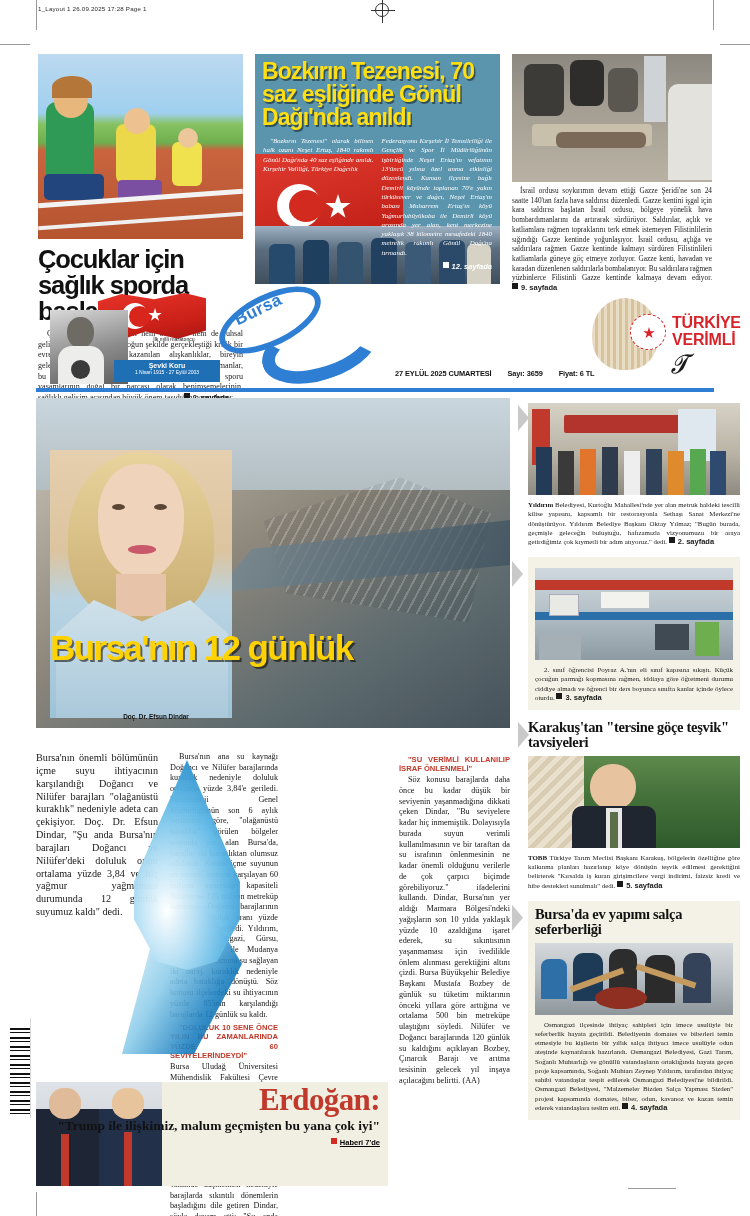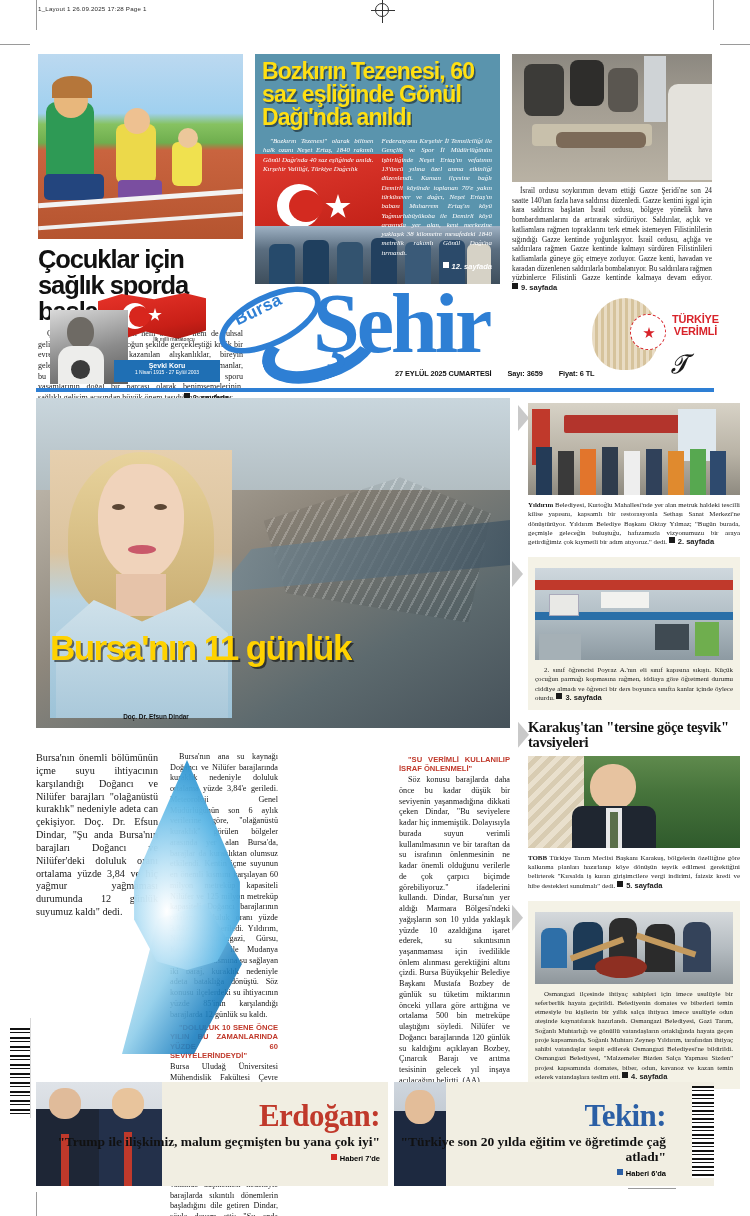--- a/index.html
+++ b/index.html
@@ -183,22 +183,22 @@
     position: absolute; left: 38px; top: 20px; width: 36px; height: 36px;
     border: 1.4px dashed #d8232a; border-radius: 50%;
     background: #fff;
   }
   .mast-right .tyz-circle .st {
     position: absolute; left: 12px; top: 12px; width: 12px; height: 12px; background: #d8232a;
     clip-path: polygon(50% 0%,61% 35%,98% 35%,68% 57%,79% 91%,50% 70%,21% 91%,32% 57%,2% 35%,39% 35%);
   }
   .mast-right .tyz-txt {
     position: absolute; left: 80px; top: 20px;
-    font-family: "Liberation Sans", sans-serif; font-weight: bold; font-size: 11px;
-    color: #d8232a; line-height: 1.08; letter-spacing: -.2px; text-align: center;
+    font-family: "Liberation Sans", sans-serif; font-weight: bold; font-size: 16px;
+    color: #d8232a; line-height: 1.08; letter-spacing: -.2px;
   }
   .mast-right .signature {
     position: absolute; left: 78px; top: 54px; width: 68px; height: 32px;
     font-family: "Liberation Serif", serif; font-style: italic; font-size: 24px; color: #1a1a1a;
     transform: rotate(-8deg);
   }
   .mast-rule {
     position: absolute; left: 36px; top: 388px; width: 678px; height: 3.5px; background: #2e7fd4;
   }
 
@@ -322,30 +322,30 @@
   .side-block b.lead-word { font-weight: bold; }
 
   
   .bottom { position: absolute; left: 36px; top: 1082px; width: 678px; height: 104px; }
   .bb { position: absolute; top: 0; height: 104px; background: #f1eee2; overflow: hidden; }
   .bb.left { left: 0; width: 352px; }
   .bb.right { left: 358px; width: 320px; }
   .bb .photo { position: absolute; top: 0; height: 104px; }
   .bb.left .photo { left: 0; width: 126px; }
   .bb.right .photo { left: 0; width: 52px; }
-  .bb .txt { position: absolute; right: 8px; top: 2px; text-align: right; margin-top: 16px; }
+  .bb .txt { position: absolute; right: 8px; top: 2px; text-align: right; }
   .bb .name {
     font-family: "Liberation Serif", serif; font-weight: bold; font-size: 31px;
     color: #c0392b; letter-spacing: -.6px; line-height: 1;
   }
   .bb .quote {
     font-family: "Liberation Serif", serif; font-weight: bold; font-size: 13.5px;
     color: #111; line-height: 1.12; margin-top: 3px;
   }
-  .bb .pageref { margin-top: 5px; display: block; }
+  .bb .pageref { margin-top: 5px; display: block; text-decoration: underline; }
   .bb.right .txt { right: 48px; }
   .bb.right .name { color: #2b5fa5; }
   .bb.left .photo .p1, .bb.left .photo .p2 {
     position: absolute; bottom: 0; width: 50%; height: 100%;
   }
   .bb .suit { position: absolute; bottom: 0; width: 100%; height: 74%; background: #2a3242; }
   .bb .headc { position: absolute; left: 26%; top: 6%; width: 48%; height: 34%; border-radius: 46%; background: #e3bd9c; }
   .bb .tie { position: absolute; left: 44%; bottom: 0; width: 12%; height: 56%; background: #c0392b; }
   .barcode {
     position: absolute; right: 0; top: 4px; width: 22px; height: 92px;
@@ -406,21 +406,21 @@
       </div>
       <div class="grpphoto" style="background:linear-gradient(180deg,#9fb2c4 0%,#5b6e80 40%,#3e4e5c 100%);">
         <div style="position:absolute;left:14px;bottom:0;width:26px;height:40px;background:#264a6b;border-radius:6px 6px 0 0;"></div>
         <div style="position:absolute;left:48px;bottom:0;width:26px;height:44px;background:#1f3f5e;border-radius:6px 6px 0 0;"></div>
         <div style="position:absolute;left:82px;bottom:0;width:26px;height:42px;background:#33536f;border-radius:6px 6px 0 0;"></div>
         <div style="position:absolute;left:116px;bottom:0;width:26px;height:46px;background:#22405f;border-radius:6px 6px 0 0;"></div>
         <div style="position:absolute;left:150px;bottom:0;width:26px;height:42px;background:#3a5a78;border-radius:6px 6px 0 0;"></div>
         <div style="position:absolute;left:184px;bottom:0;width:26px;height:44px;background:#2b4a6a;border-radius:6px 6px 0 0;"></div>
         <div style="position:absolute;left:212px;bottom:0;width:24px;height:40px;background:#d6d2c6;border-radius:6px 6px 0 0;"></div>
       </div>
-      <h2>Bozkırın Tezenesi, 60 saz eşliğinde Gönül Dağı'nda anıldı</h2>
+      <h2>Bozkırın Tezenesi, 70 saz eşliğinde Gönül Dağı'nda anıldı</h2>
       <div class="cols">
         <p class="first">"Bozkırın Tezenesi" olarak bilinen halk ozanı Neşet Ertaş, 1840 rakımlı Gönül Dağı'nda 40 saz eşliğinde anıldı. Kırşehir Valiliği, Türkiye Dağcılık</p>
         <p>
           <span>Federasyonu Kırşehir İl Temsilciliği ile Gençlik ve Spor İl Müdürlüğünün işbirliğinde Neşet Ertaş'ın vefatının 13'üncü yılına özel anma etkinliği düzenlendi. Kaman ilçesine bağlı Demirli köyünde toplanan 70'e yakın türküsever ve dağcı, Neşet Ertaş'ın babası Muharrem Ertaş'ın köyü Yağmurlubüyükoba ile Demirli köyü arasında yer alan, kent merkezine yaklaşık 38 kilometre mesafedeki 1840 metrelik rakımlı Gönül Dağı'na tırmandı.</span>
           <span class="pageref">
             <span class="kicker-sq" style="background:#fff"></span><span>12. sayfada</span>
           </span>
         </p>
       </div>
     </div>
@@ -457,21 +457,20 @@
     <div class="runner-sub">İlk milli maratoncu</div>
     <div class="runner-name-bar">
       <span class="n">Şevki Koru</span>
       <span class="d">1 Nisan 1915 - 27 Eylül 2003</span>
     </div>
 
     <div class="mast-logo">
       <div class="bursa-oval"></div>
       <div class="bursa-text">Bursa</div>
       <div class="swoosh"></div>
-      <div class="sehir">Şehir</div>
     </div>
 
     <div class="mast-dateline">
       <span>27 EYLÜL 2025 CUMARTESİ</span>
       <span>Sayı: 3659</span>
       <span>Fiyat: 6 TL</span>
     </div>
 
     <div class="mast-right">
       <div class="dome"></div>
@@ -499,21 +498,21 @@
         <div class="face"></div>
         <div class="eye l"></div>
         <div class="eye r"></div>
         <div class="mouth"></div>
         <div class="neck"></div>
         <div class="shirt"></div>
       </div>
       <div class="lead-cap">Doç. Dr. Efsun Dindar</div>
 
       <div class="lead-h1">
-        <div class="l1">Bursa'nın 11 günlük</div>
+        <div class="l1">Bursa'nın 12 günlük</div>
       </div>
 
     </div>
   </div>
 
   <div class="lead-body">
     <div class="droplet"></div>
     <div class="droplet-tail"></div>
 
     <div class="c c1">
@@ -594,20 +593,21 @@
         <b class="lead-word">TOBB</b>
         <span>Türkiye Tarım Meclisi Başkanı Karakuş, bölgelerin özelliğine göre kalkınma planları hazırlanıp köye dönüşün teşvik edilmesi gerektiğini belirterek "Kırsalda iş kuran girişimcilere vergi indirimi, faizsiz kredi ve hibe destekleri sunulmalı" dedi.</span>
         <span class="pageref">
           <span class="kicker-sq dark"></span><span>5. sayfada</span>
         </span>
       </p>
     </div>
 
     <div class="side-block beige">
       <div class="arrow" style="top:4px;left:-16px;"></div>
+      <h3>Bursa'da ev yapımı salça seferberliği</h3>
       <div class="photo" style="height:72px;background:linear-gradient(180deg,#d5d9dc 0%,#b5bcc1 50%,#8e969b 100%);">
         <div style="position:absolute;left:6px;top:16px;width:26px;height:40px;background:#2e6fa8;border-radius:8px 8px 0 0;"></div>
         <div style="position:absolute;left:38px;top:10px;width:30px;height:48px;background:#1d3a56;border-radius:10px 10px 0 0;"></div>
         <div style="position:absolute;left:74px;top:6px;width:28px;height:52px;background:#2d2d2d;border-radius:10px 10px 0 0;"></div>
         <div style="position:absolute;left:110px;top:12px;width:30px;height:48px;background:#2b2b2b;border-radius:10px 10px 0 0;"></div>
         <div style="position:absolute;left:148px;top:10px;width:28px;height:50px;background:#34435a;border-radius:10px 10px 0 0;"></div>
         <div style="position:absolute;left:60px;top:44px;width:52px;height:22px;border-radius:50%;background:#8e2f22;"></div>
         <div style="position:absolute;left:100px;top:30px;width:62px;height:6px;background:#c49a5e;transform:rotate(18deg);"></div>
         <div style="position:absolute;left:34px;top:34px;width:56px;height:6px;background:#c49a5e;transform:rotate(-20deg);"></div>
       </div>
@@ -637,29 +637,15 @@
       </div>
       <div class="txt">
         <div class="name">Erdoğan:</div>
         <div class="quote">"Trump ile ilişkimiz, malum geçmişten bu yana çok iyi"</div>
         <span class="pageref">
           <span class="kicker-sq"></span><span>Haberi 7'de</span>
         </span>
       </div>
     </div>
 
-    <div class="bb right">
-      <div class="photo" style="background:linear-gradient(180deg,#cfd6de,#aab3bd);">
-        <div class="suit" style="background:#1d2940;height:72%;"></div>
-        <div class="headc" style="left:22%;top:8%;width:56%;height:32%;background:#e3bd99;"></div>
-      </div>
-      <div class="txt">
-        <div class="name">Tekin:</div>
-        <div class="quote">"Türkiye son 20 yılda eğitim ve öğretimde çağ atladı"</div>
-        <span class="pageref">
-          <span class="kicker-sq" style="background:#2b5fa5"></span><span>Haberi 6'da</span>
-        </span>
-      </div>
-      <div class="barcode"></div>
-    </div>
   </div>
 
 </div>
 
 </body></html>

